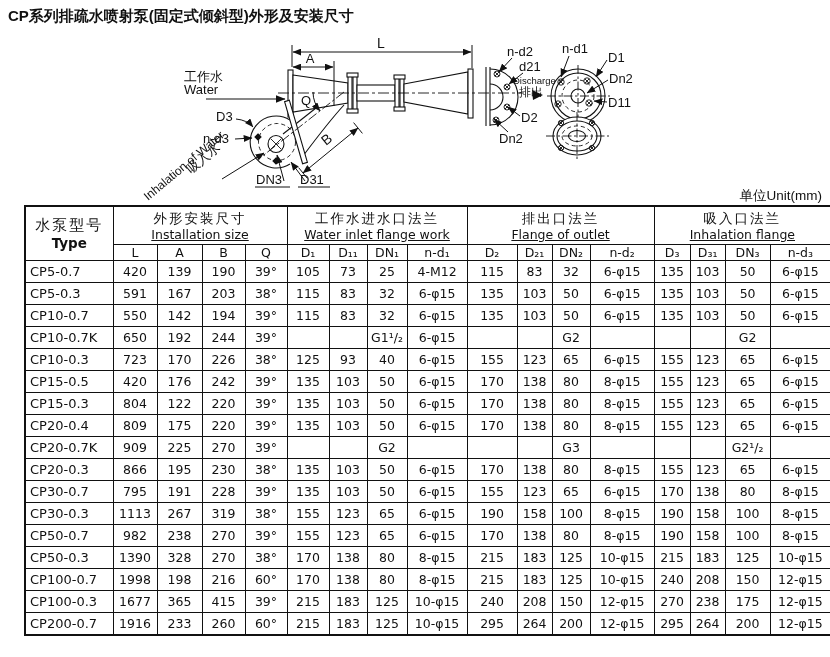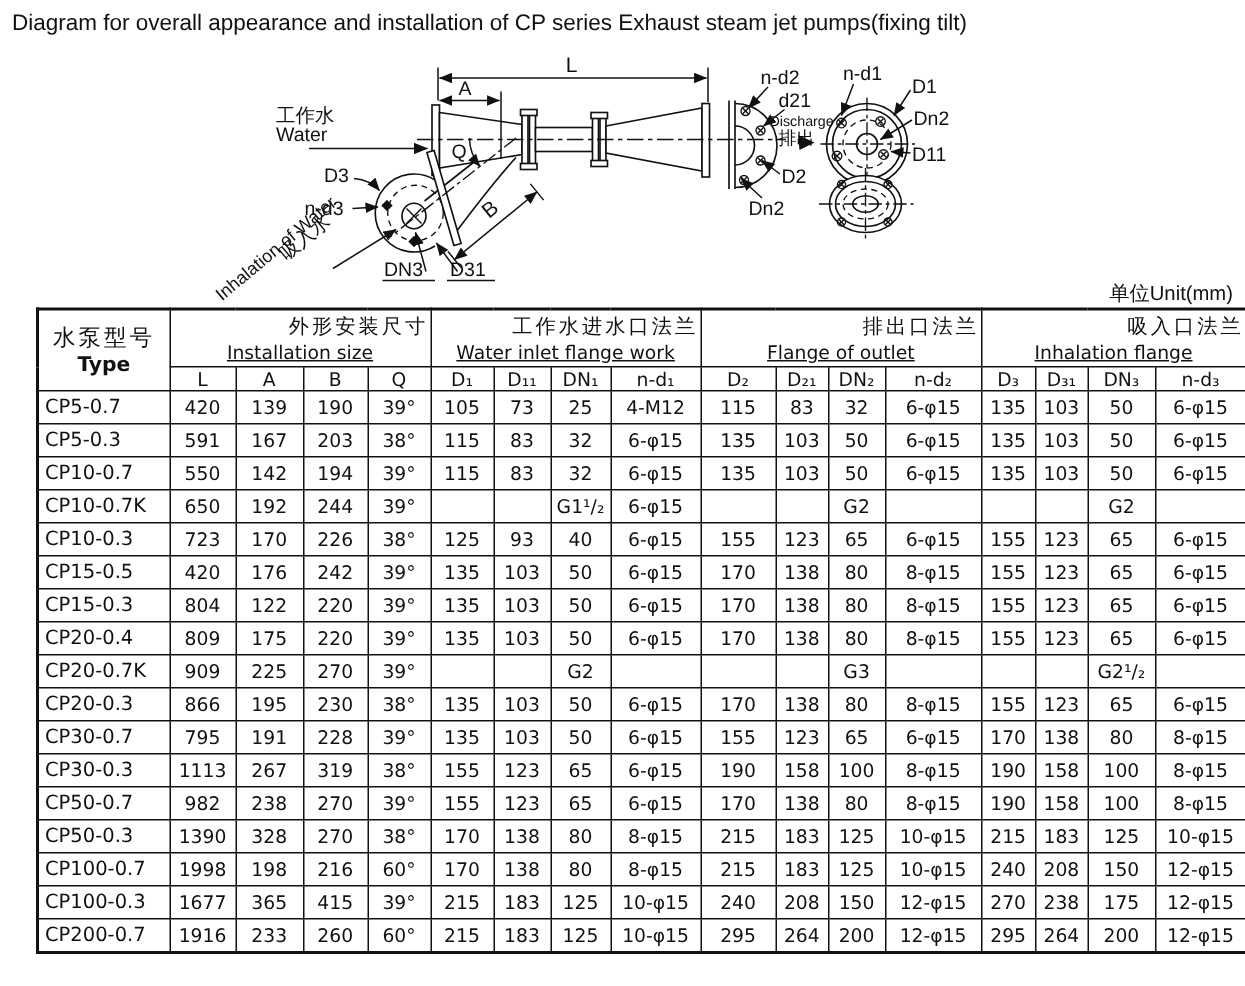--- a/index.html
+++ b/index.html
@@ -6,31 +6,31 @@
   body{font-family:"Liberation Sans",sans-serif;color:#111;}
   .titles{padding:6px 0 0 8px;}
   .title-zh{font-size:15px;font-weight:600;line-height:19px;white-space:nowrap;}
   .title-en{font-size:15px;font-weight:400;line-height:19px;white-space:nowrap;}
   svg text{font-family:"Liberation Sans","DejaVu Sans",sans-serif;fill:#111;}
   .diagram-wrap{width:830px;height:178px;}
   table.dims{border-collapse:collapse;table-layout:fixed;width:806px;margin:2px 0 0 24px;border:2px solid #111;}
   table.dims th,table.dims td{border:1px solid #111;text-align:center;padding:0 1px;font:12.5px "DejaVu Sans","Liberation Sans",sans-serif;height:21px;overflow:hidden;white-space:nowrap;font-weight:normal;}
   table.dims thead tr.grp th{height:37px;}
   table.dims thead tr.sub th{height:14px;font-size:12.5px;}
-  .hz{font-size:13.5px;letter-spacing:2px;line-height:17px;text-align:right;}
+  .hz{font-size:13.5px;letter-spacing:2px;line-height:17px;}
   .he{font-size:12.5px;letter-spacing:0;line-height:15px;text-decoration:underline;}
   .type-zh{font-size:15px;letter-spacing:2px;line-height:20px;}
   .type-en{font-size:13.5px;line-height:17px;font-weight:bold;}
   table.dims tbody td:first-child{text-align:left;padding-left:4px;font-size:13px;}
 </style>
 </head>
 <body>
 
 <div class="titles">
-  <div class="title-en">Diagram for overall appearance and installation of CP series Exhaust steam jet pumps(fixing tilt)</div>
+  <div class="title-zh">CP系列排疏水喷射泵(固定式倾斜型)外形及安装尺寸</div>
 </div>
 
 <div class="diagram-wrap">
 <svg width="830" height="178" viewBox="0 55 830 178">
   <defs>
     <marker id="arr" viewBox="0 0 10 8" refX="9.5" refY="4" markerWidth="9" markerHeight="7" orient="auto-start-reverse">
       <path d="M0,0 L10,4 L0,8 z" fill="#111"></path>
     </marker>
   </defs>
 

